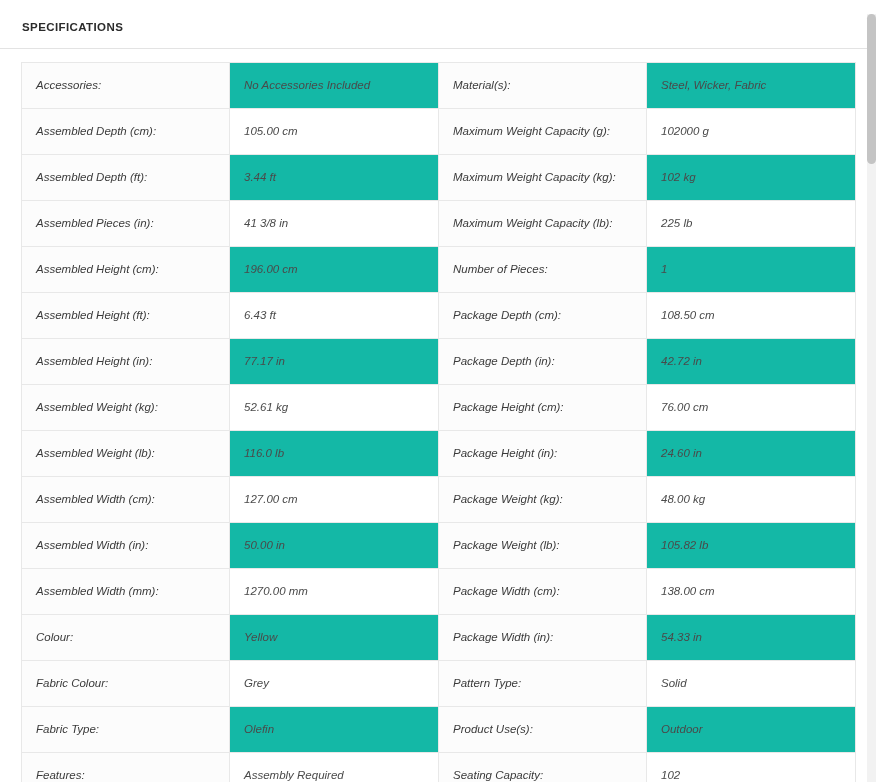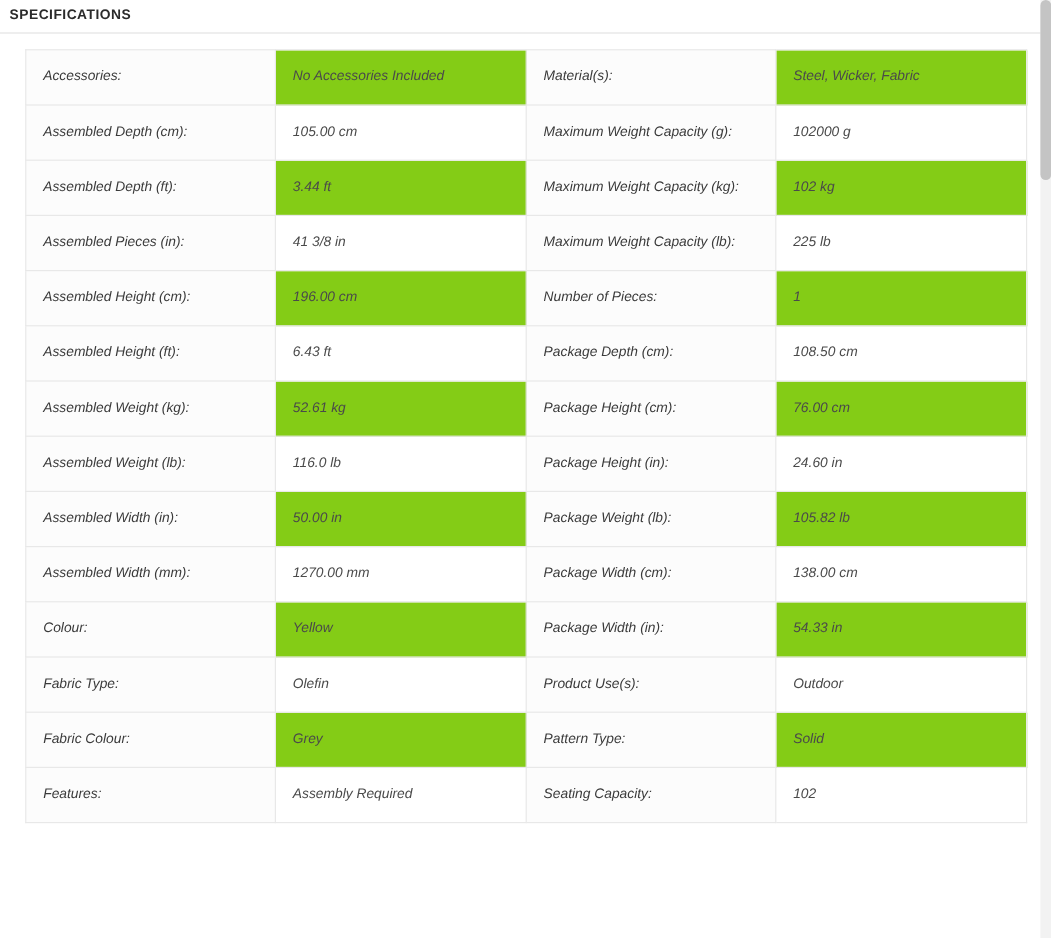--- a/index.html
+++ b/index.html
@@ -19,21 +19,21 @@
     position: relative;
     box-sizing: border-box;
   }
 
   .section-title {
     font-size: 11.5px;
     font-weight: bold;
     letter-spacing: 0.4px;
     color: #2b2b2b;
     padding: 6px 0 0 8px;
-    margin: 0;
+    margin: 14px;
     line-height: 14px;
   }
 
   .divider {
     border-bottom: 1px solid #e3e3e3;
     margin-top: 7px;
   }
 
   .spec-wrap {
     padding: 13px 21px 16px 21px;
@@ -62,21 +62,21 @@
   td.label {
     width: 208px;
     color: #3a3a3a;
     font-weight: normal;
     background: #fcfcfc;
   }
 
   td.value {
     width: 209px;
     color: #4a4a4a;
-    background: #84cc16;
+    background: #14b8a6;
   }
 
   
   tr:nth-child(even) td {
     background: #ffffff;
   }
   tr:nth-child(even) td.label {
     background: #fcfcfc;
   }
 
@@ -139,62 +139,74 @@
             <td class="label">Number of Pieces:</td>
             <td class="value">1</td>
           </tr>
           <tr>
             <td class="label">Assembled Height (ft):</td>
             <td class="value">6.43 ft</td>
             <td class="label">Package Depth (cm):</td>
             <td class="value">108.50 cm</td>
           </tr>
           <tr>
+            <td class="label">Assembled Height (in):</td>
+            <td class="value">77.17 in</td>
+            <td class="label">Package Depth (in):</td>
+            <td class="value">42.72 in</td>
+          </tr>
+          <tr>
             <td class="label">Assembled Weight (kg):</td>
             <td class="value">52.61 kg</td>
             <td class="label">Package Height (cm):</td>
             <td class="value">76.00 cm</td>
           </tr>
           <tr>
             <td class="label">Assembled Weight (lb):</td>
             <td class="value">116.0 lb</td>
             <td class="label">Package Height (in):</td>
             <td class="value">24.60 in</td>
           </tr>
           <tr>
+            <td class="label">Assembled Width (cm):</td>
+            <td class="value">127.00 cm</td>
+            <td class="label">Package Weight (kg):</td>
+            <td class="value">48.00 kg</td>
+          </tr>
+          <tr>
             <td class="label">Assembled Width (in):</td>
             <td class="value">50.00 in</td>
             <td class="label">Package Weight (lb):</td>
             <td class="value">105.82 lb</td>
           </tr>
           <tr>
             <td class="label">Assembled Width (mm):</td>
             <td class="value">1270.00 mm</td>
             <td class="label">Package Width (cm):</td>
             <td class="value">138.00 cm</td>
           </tr>
           <tr>
             <td class="label">Colour:</td>
             <td class="value">Yellow</td>
             <td class="label">Package Width (in):</td>
             <td class="value">54.33 in</td>
           </tr>
           <tr>
+            <td class="label">Fabric Colour:</td>
+            <td class="value">Grey</td>
+            <td class="label">Pattern Type:</td>
+            <td class="value">Solid</td>
+          </tr>
+          <tr>
             <td class="label">Fabric Type:</td>
             <td class="value">Olefin</td>
             <td class="label">Product Use(s):</td>
             <td class="value">Outdoor</td>
           </tr>
           <tr>
-            <td class="label">Fabric Colour:</td>
-            <td class="value">Grey</td>
-            <td class="label">Pattern Type:</td>
-            <td class="value">Solid</td>
-          </tr>
-          <tr>
             <td class="label">Features:</td>
             <td class="value">Assembly Required</td>
             <td class="label">Seating Capacity:</td>
             <td class="value">102</td>
           </tr>
         </tbody>
     </table>
   </div>
 
   <div class="scroll-track">

